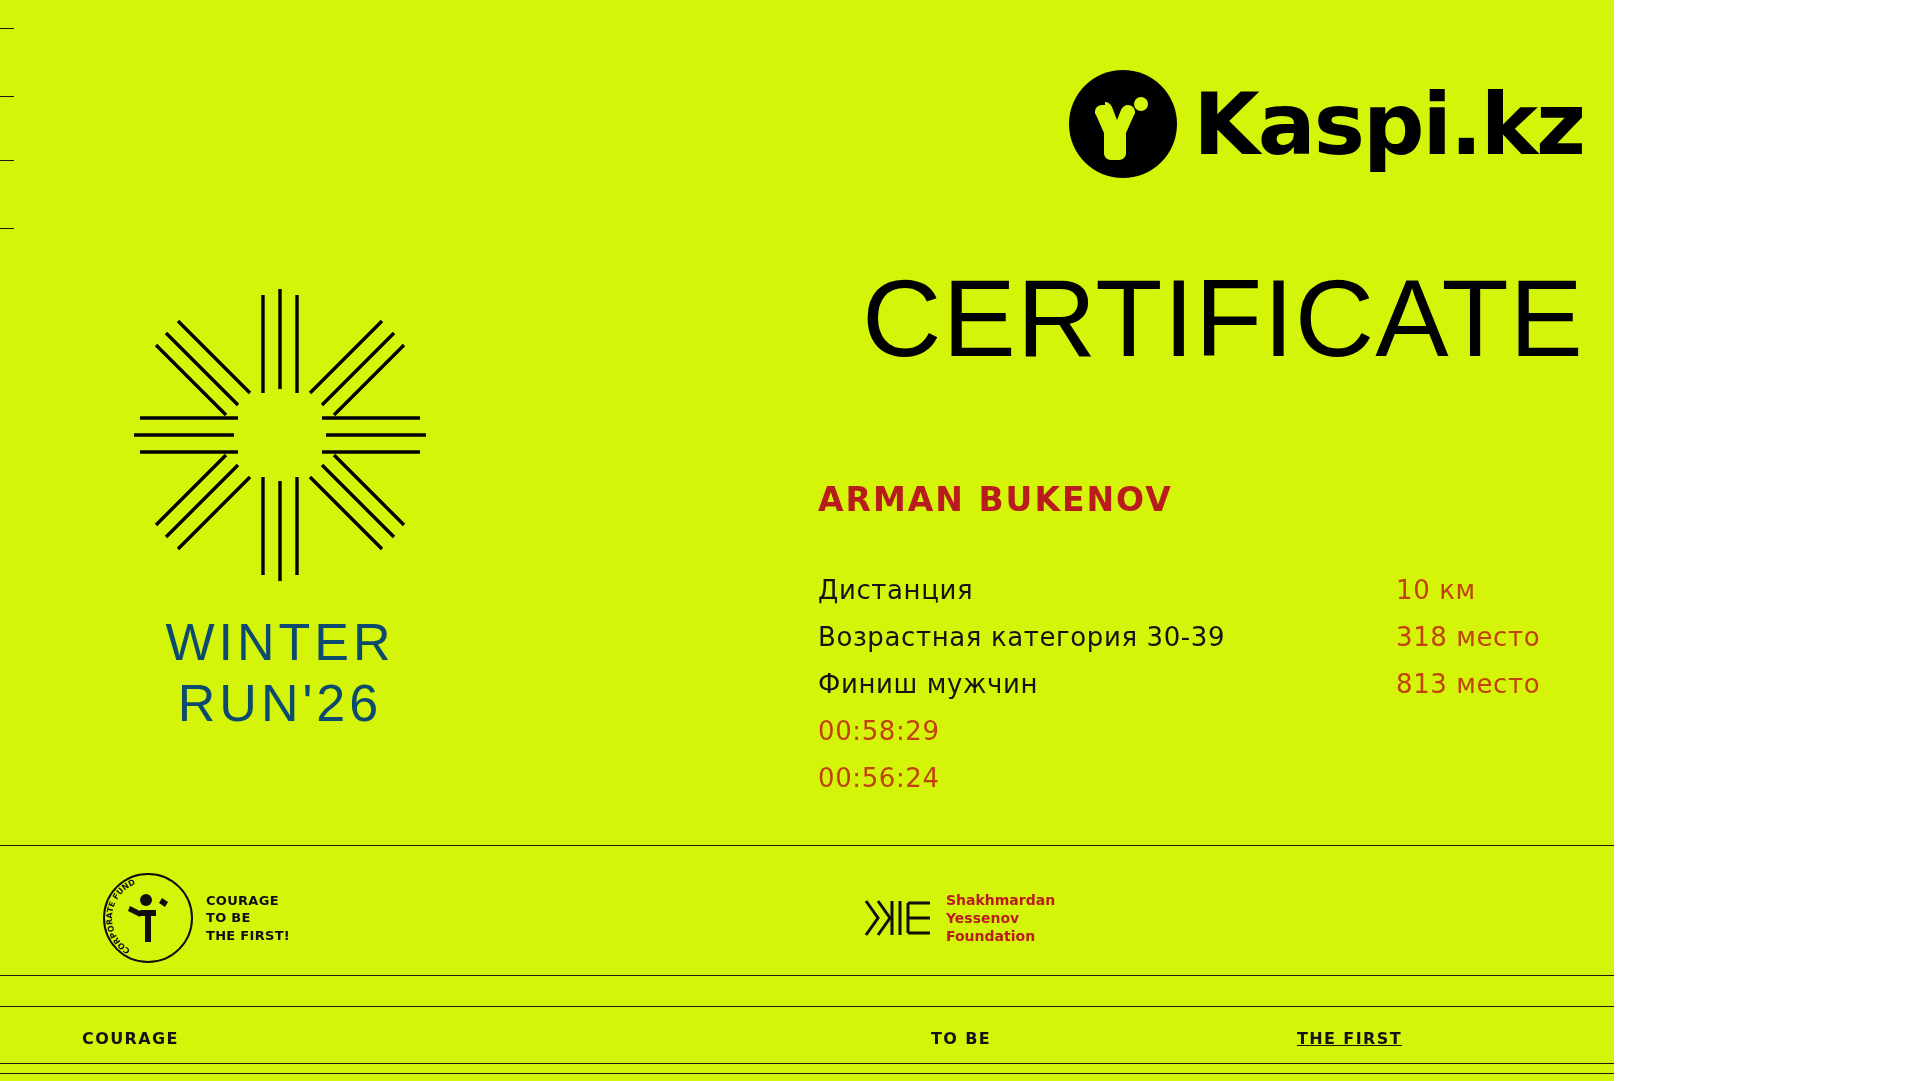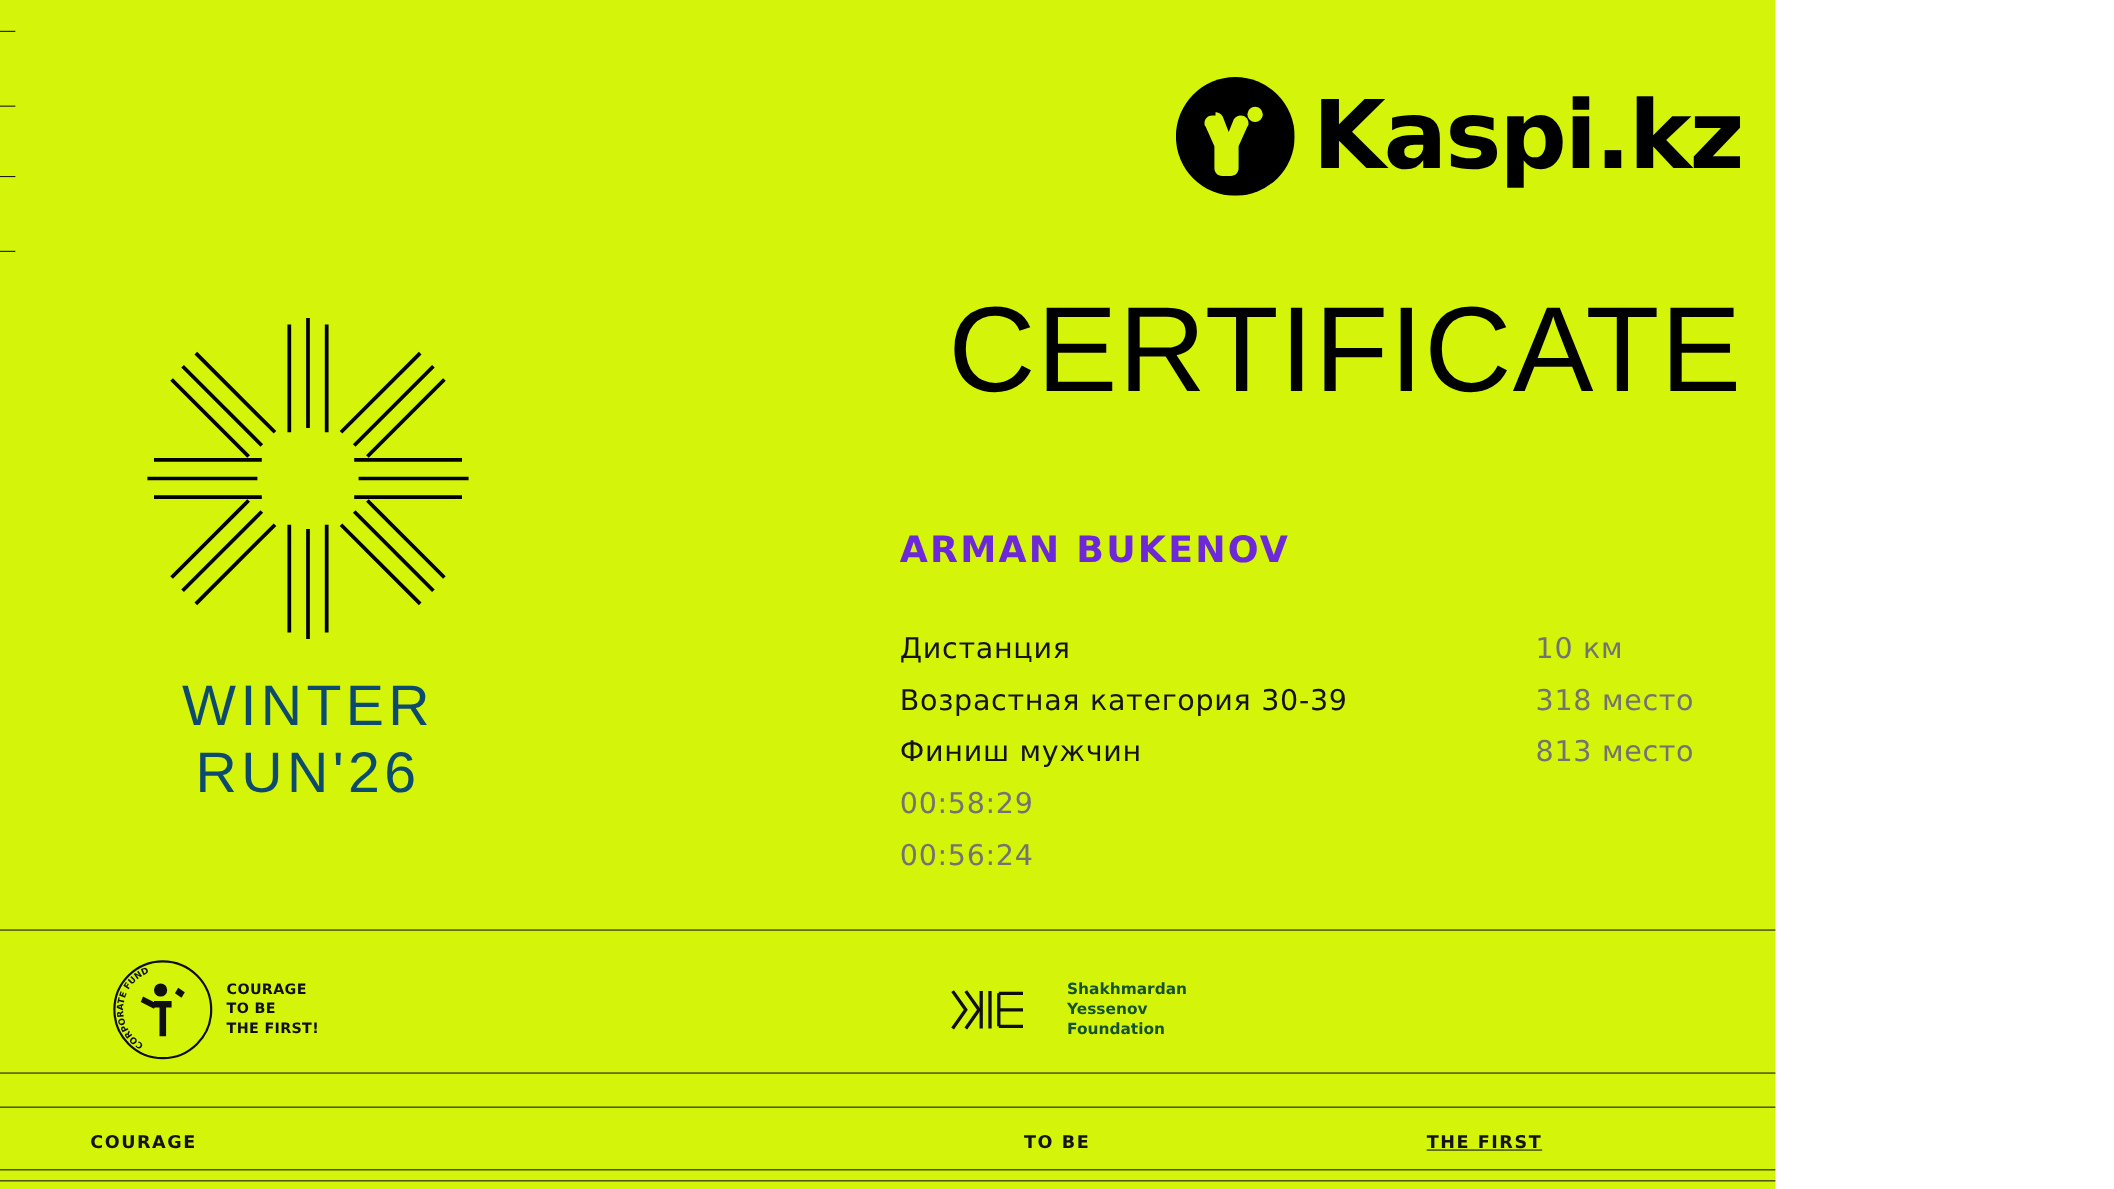--- a/index.html
+++ b/index.html
@@ -61,21 +61,21 @@
 
   
   .participant-name {
     position: absolute;
     top: 480px;
     left: 818px;
     font-family: "DejaVu Sans", sans-serif;
     font-weight: bold;
     font-size: 33px;
     letter-spacing: 2px;
-    color: #6d28d9;
+    color: #b91c1c;
   }
 
   
   .results {
     position: absolute;
     top: 575px;
     left: 818px;
     width: 900px;
   }
   .result-row {
@@ -87,21 +87,21 @@
     width: 578px;
     font-family: "DejaVu Sans", sans-serif;
     font-size: 26px;
     letter-spacing: 0.6px;
     color: #141414;
   }
   .result-value {
     font-family: "DejaVu Sans", sans-serif;
     font-size: 26px;
     letter-spacing: 0.6px;
-    color: #737373;
+    color: #c2410c;
   }
 
   
   .event-logo {
     position: absolute;
     top: 285px;
     left: 120px;
     width: 320px;
     text-align: center;
   }
@@ -175,23 +175,22 @@
   }
   .shk-mark {
     width: 72px;
     height: 46px;
   }
   .shk-text {
     font-family: "DejaVu Sans", sans-serif;
     font-weight: bold;
     font-size: 14px;
     line-height: 1.3;
-    color: #14532d;
+    color: #b91c1c;
     white-space: pre-line;
-    margin-left: 24px;
   }
   .partner-krida {
     position: absolute;
     right: 60px;
     font-family: "Liberation Sans", sans-serif;
     font-size: 38px;
     letter-spacing: 9px;
     color: #1d4ed8;
   }
 

